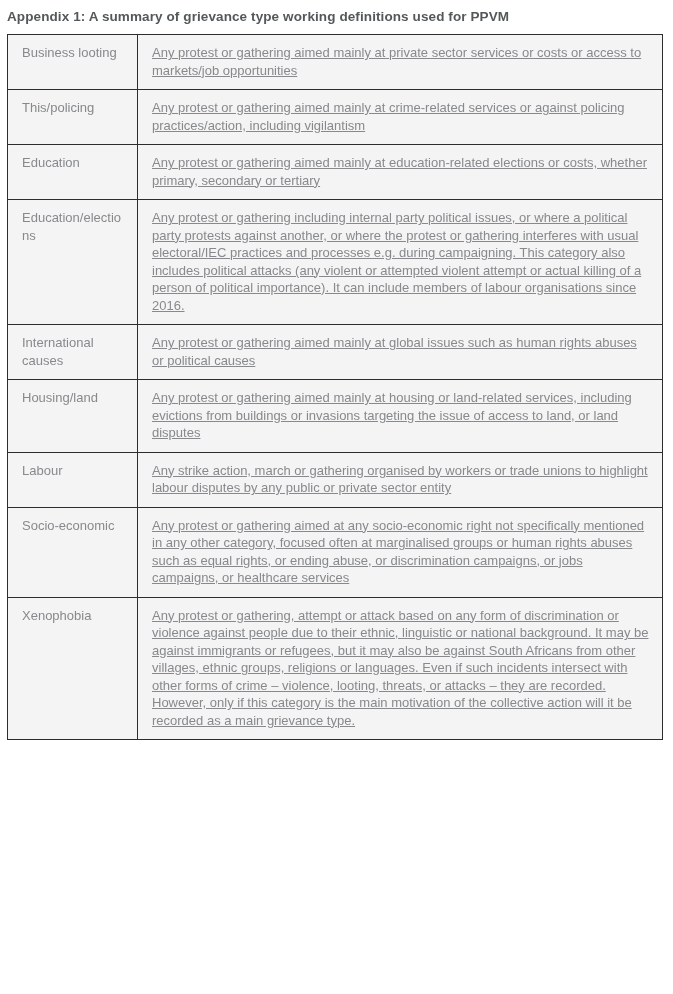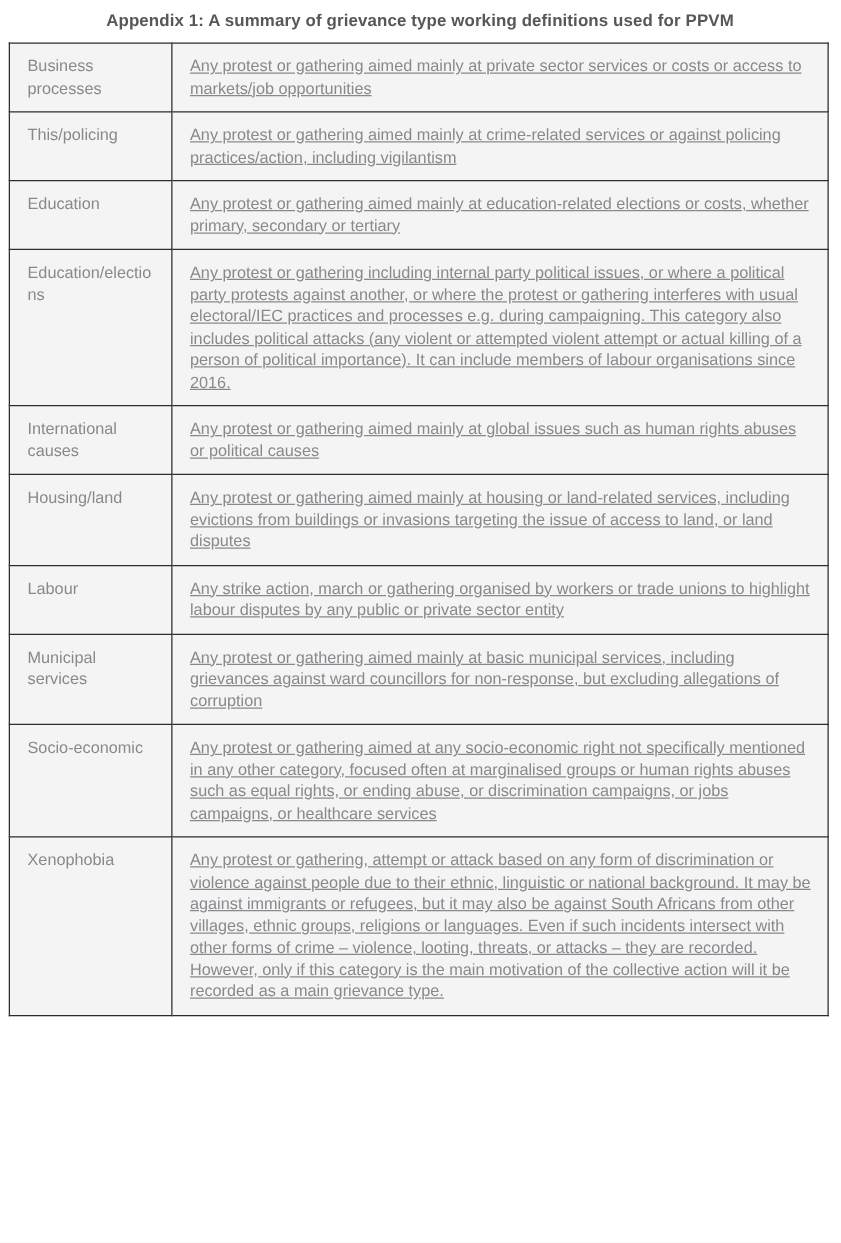--- a/index.html
+++ b/index.html
@@ -13,21 +13,20 @@
     box-sizing: border-box;
     padding: 7px 8px 8px 7px;
   }
   .appendix-title {
     font-size: 13.5px;
     font-weight: bold;
     color: #55585a;
     letter-spacing: 0.1px;
     margin: 2px 0 9px 0;
     line-height: 16px;
-    text-align: center;
   }
   table.grievance-table {
     border-collapse: collapse;
     width: 656px;
     table-layout: fixed;
     background: #f4f4f4;
   }
   table.grievance-table td {
     border: 1px solid #2d2d2d;
     vertical-align: top;
@@ -48,21 +47,21 @@
 </style>
 </head>
 <body>
 
 <div class="page">
   <div class="appendix-title">Appendix 1: A summary of grievance type working definitions used for PPVM</div>
 
   <table class="grievance-table">
     <tbody>
       <tr>
-        <td class="type-cell">Business processes</td>
+        <td class="type-cell">Business looting</td>
         <td class="def-cell">Any protest or gathering aimed mainly at private sector services or costs or access to markets/job opportunities</td>
       </tr>
       <tr>
         <td class="type-cell">This/policing</td>
         <td class="def-cell">Any protest or gathering aimed mainly at crime-related services or against policing practices/action, including vigilantism</td>
       </tr>
       <tr>
         <td class="type-cell">Education</td>
         <td class="def-cell">Any protest or gathering aimed mainly at education-related elections or costs, whether primary, secondary or tertiary</td>
       </tr>
@@ -76,24 +75,20 @@
       </tr>
       <tr>
         <td class="type-cell">Housing/land</td>
         <td class="def-cell">Any protest or gathering aimed mainly at housing or land-related services, including evictions from buildings or invasions targeting the issue of access to land, or land disputes</td>
       </tr>
       <tr>
         <td class="type-cell">Labour</td>
         <td class="def-cell">Any strike action, march or gathering organised by workers or trade unions to highlight labour disputes by any public or private sector entity</td>
       </tr>
       <tr>
-        <td class="type-cell">Municipal services</td>
-        <td class="def-cell">Any protest or gathering aimed mainly at basic municipal services, including grievances against ward councillors for non-response, but excluding allegations of corruption</td>
-      </tr>
-      <tr>
         <td class="type-cell">Socio-economic</td>
         <td class="def-cell">Any protest or gathering aimed at any socio-economic right not specifically mentioned in any other category, focused often at marginalised groups or human rights abuses such as equal rights, or ending abuse, or discrimination campaigns, or jobs campaigns, or healthcare services</td>
       </tr>
       <tr>
         <td class="type-cell">Xenophobia</td>
         <td class="def-cell">Any protest or gathering, attempt or attack based on any form of discrimination or violence against people due to their ethnic, linguistic or national background. It may be against immigrants or refugees, but it may also be against South Africans from other villages, ethnic groups, religions or languages. Even if such incidents intersect with other forms of crime – violence, looting, threats, or attacks – they are recorded. However, only if this category is the main motivation of the collective action will it be recorded as a main grievance type.</td>
       </tr>
     </tbody>
   </table>
 </div>

